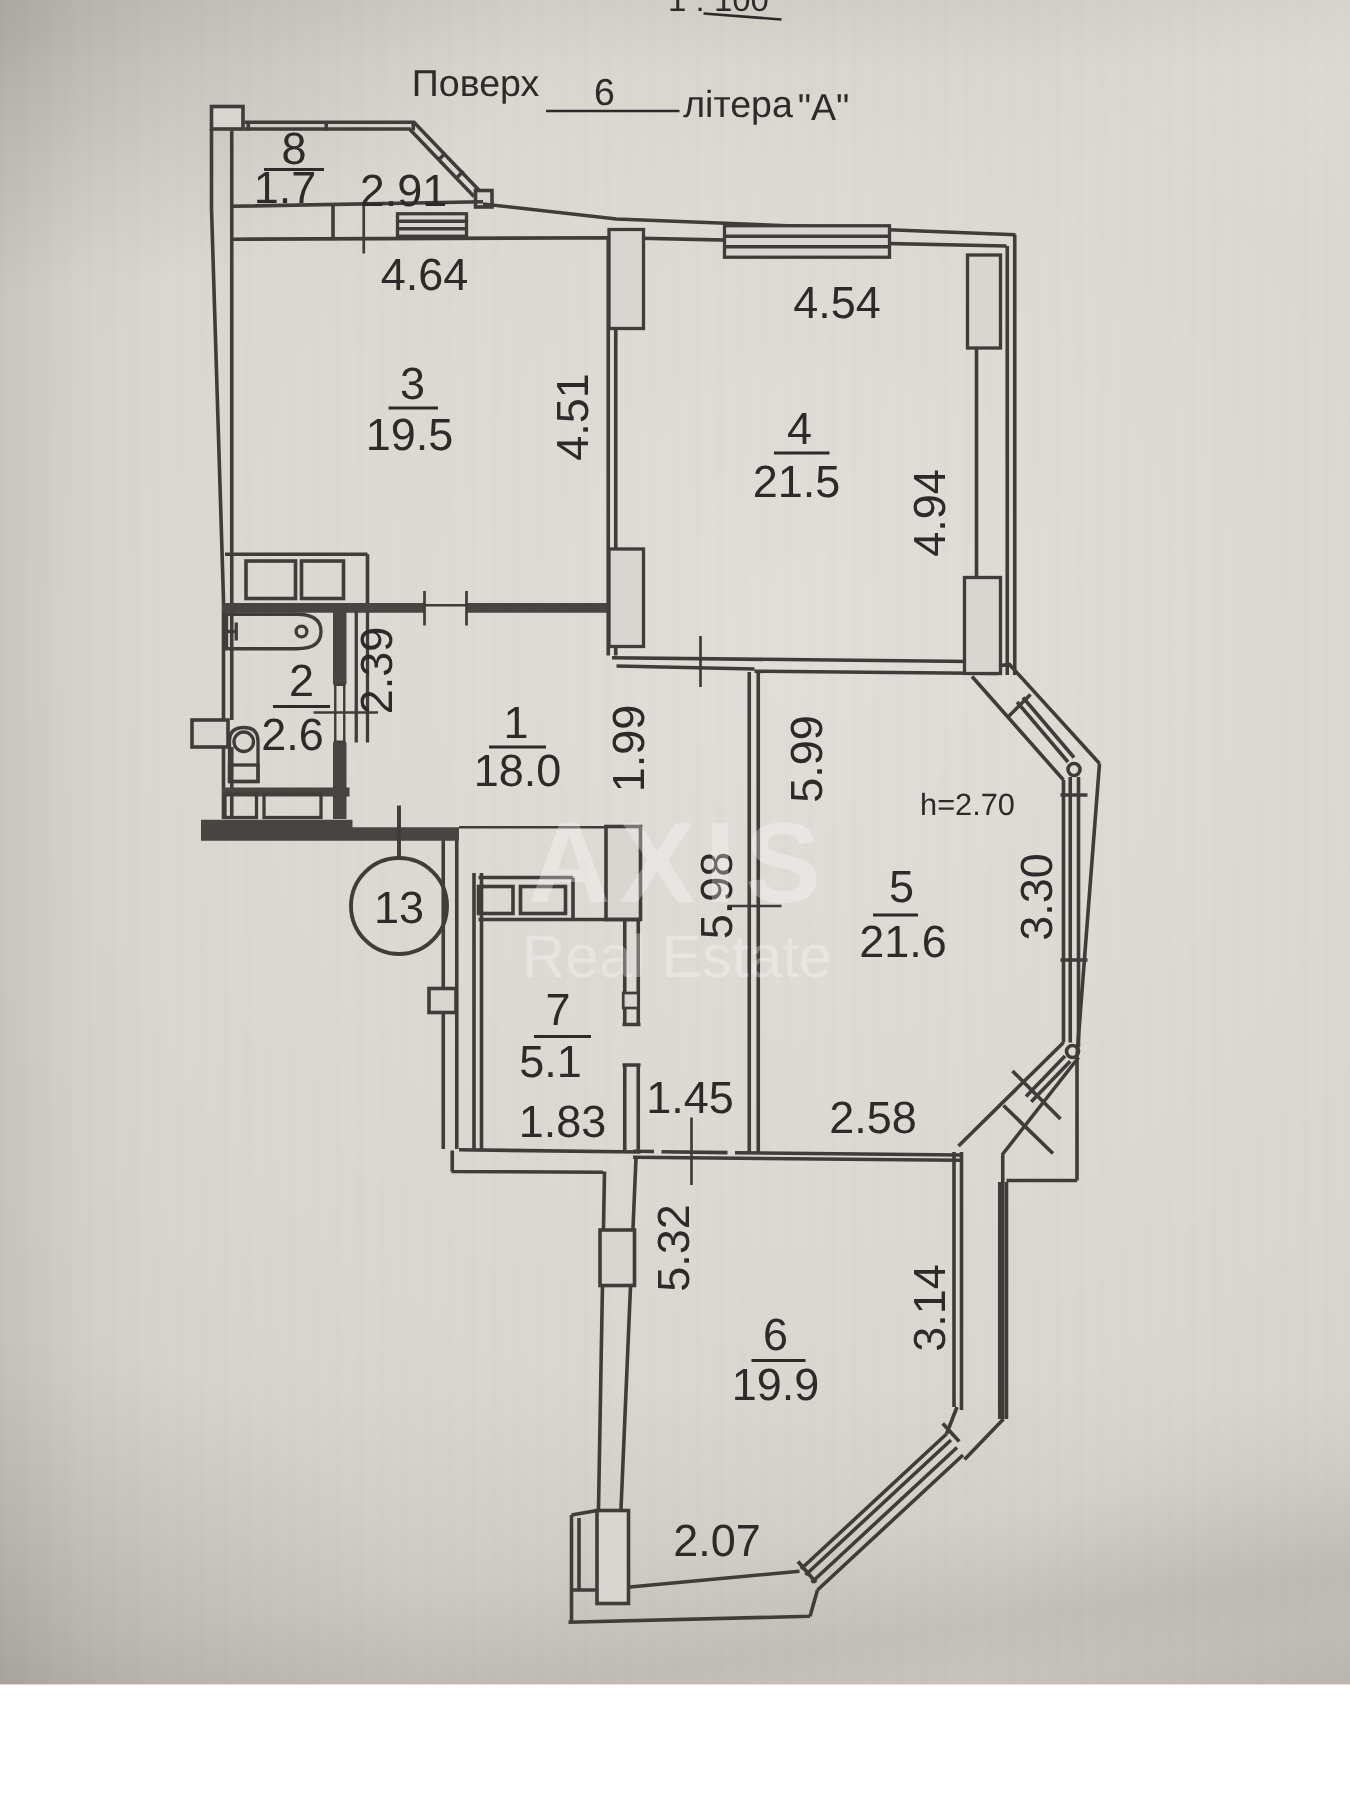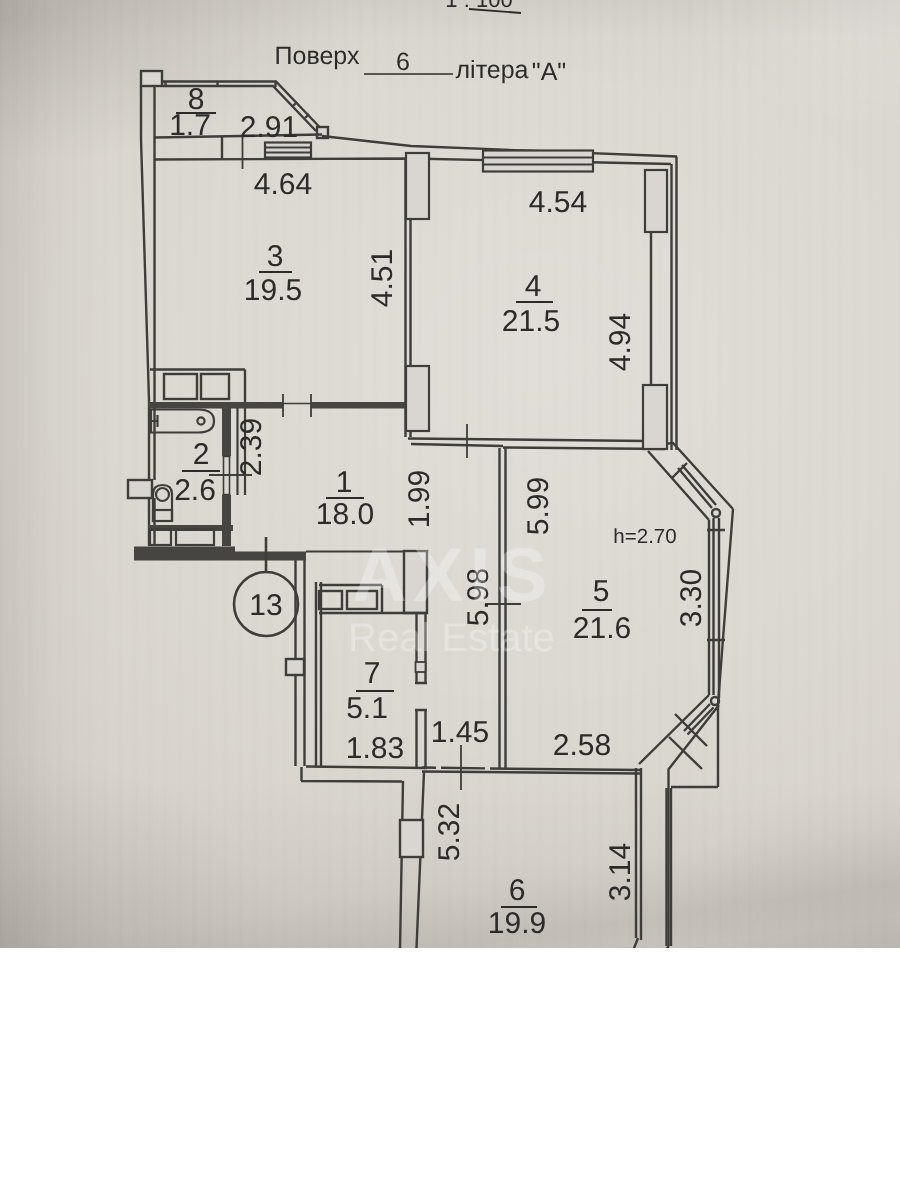--- a/index.html
+++ b/index.html
@@ -1,17 +1,17 @@
 <!DOCTYPE html>
 <html><head>
 <meta charset="utf-8">
 <style>
   svg text{text-rendering:geometricPrecision;}
   html,body{margin:0;padding:0;}
-  #page{position:relative;width:900px;height:948px;overflow:hidden;
+  #page{position:relative;width:900px;height:1123px;overflow:hidden;
     background:#d7d3cc;
     font-family:"Liberation Sans", sans-serif;}
   #shade1{position:absolute;inset:0;
     background:
       radial-gradient(ellipse 130% 110% at 60% 38%, rgba(255,255,255,0.26) 0%, rgba(255,255,255,0.06) 45%, rgba(60,55,50,0.10) 100%),
       linear-gradient(180deg, rgba(90,85,80,0.09) 0%, rgba(90,85,80,0.02) 4%, rgba(0,0,0,0) 10%),
       linear-gradient(90deg, rgba(80,75,70,0.12) 0%, rgba(80,75,70,0.03) 6%, rgba(0,0,0,0) 12%);}
   #shade2{position:absolute;inset:0;
     background:
       linear-gradient(0deg, rgba(70,65,60,0.10) 0%, rgba(70,65,60,0.04) 9%, rgba(0,0,0,0) 18%),

